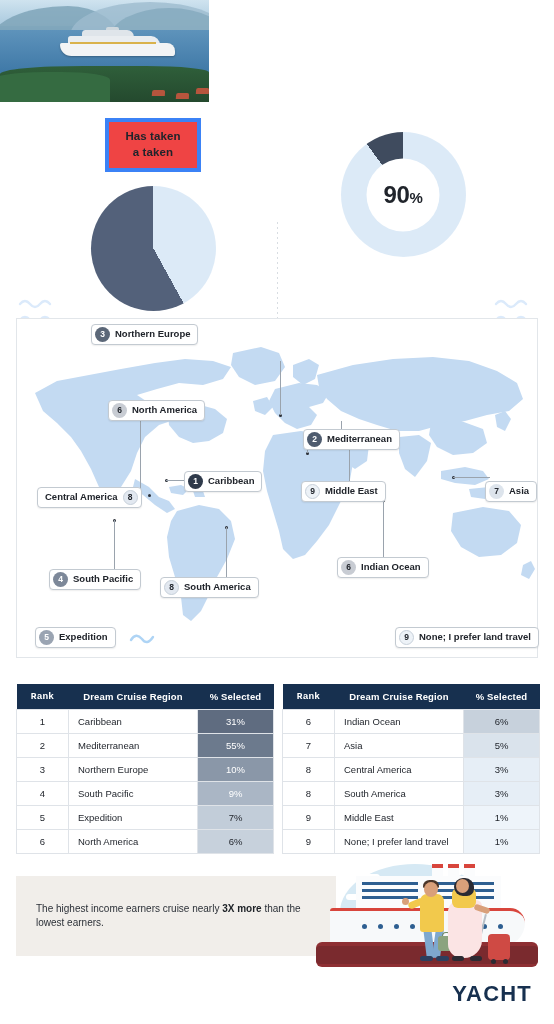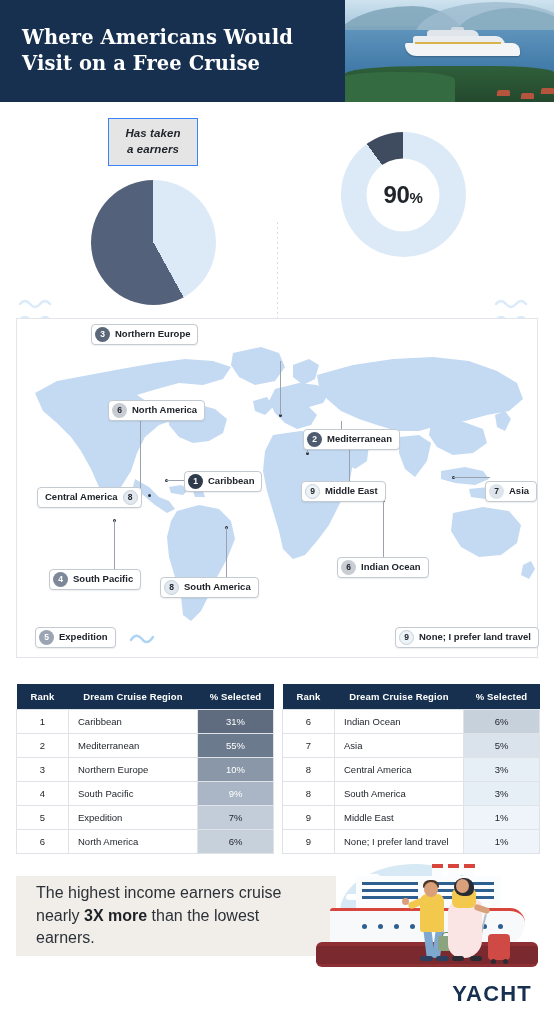--- a/index.html
+++ b/index.html
@@ -59,23 +59,23 @@
   .wave-left  { position:absolute; left:18px;  top:196px; }
   .wave-right { position:absolute; left:494px; top:196px; }
   .donut-divider {
     position:absolute; left:277px; top:120px; width:1px; height:170px;
     background: repeating-linear-gradient(#d8dde2 0 2px, transparent 2px 5px);
   }
   .donut-col { position:absolute; top:16px; width:250px; text-align:center; }
   .donut-col.left  { left: 28px; }
   .donut-col.right { left: 278px; }
   .donut-label-box {
-    display:inline-block; border:1px solid #3b82f6; background:#e5e5e5;
+    display:inline-block; border:4px solid #3b82f6; background:#ef4444;
     padding:7px 16px; font-size:11.5px; font-weight:700; color:#20242b;
-    line-height:1.38; letter-spacing:.1px;font-style:italic;
+    line-height:1.38; letter-spacing:.1px;
   }
   .donut-wrap { position:relative; width:125px; height:125px; margin:14px auto 0; }
   .donut-ring { width:125px; height:125px; border-radius:50%; }
   .donut-hole {
     position:absolute; left:50%; top:50%; transform:translate(-50%,-50%);
     width:73px; height:73px; background:#fff; border-radius:50%;
     display:flex; align-items:center; justify-content:center;
   }
   .donut-value { font-size:24px; font-weight:700; color:#20242b; letter-spacing:-.3px; }
   .donut-value .pct { font-size:15px; font-weight:700; }
@@ -102,37 +102,37 @@
   }
   .map-wave { position:absolute; }
 
   
   .tables { position:absolute; left:16px; top:684px; width:522px; display:flex; gap:8px; }
   .tbl { width:257px; border-collapse:collapse; table-layout:fixed; font-size:9.5px; }
   .tbl thead th {
     background:#17304f; color:#ffffff; font-size:9.5px; font-weight:700;
     padding:7px 4px; text-align:center; letter-spacing:.15px;
   }
-  .tbl th.col-rank { width:52px; }
+  .tbl th.col-rank { width:52px;font-family:Liberation Mono, monospace; }
   .tbl th.col-region { width:129px; }
   .tbl th.col-pct { width:76px; }
   .tbl td {
     padding:6px 4px; color:#23272e; border:1px solid #dfe3e8;
     background:#ffffff; height:21px;
   }
   .tbl td.c-rank { text-align:center; width:52px; }
   .tbl td.c-region { text-align:left; padding-left:9px; }
   .tbl td.c-pct { text-align:center; font-weight:400; }
 
   
   .banner { position:absolute; left:16px; top:862px; width:522px; height:105px; }
   .banner-text {
     position:absolute; left:0; top:14px; width:320px; height:80px;
     background:#f1eeea; display:flex; align-items:center; padding:0 20px;
-    font-size:16px; line-height:1.42; color:#2c3138;
+    font-size:10px; line-height:1.42; color:#2c3138;
   }
   .banner-text b { font-weight:700; color:#1d2126; }
   .banner-art { position:absolute; left:300px; top:0; width:222px; height:105px; overflow:hidden; }
   .art-circle { position:absolute; left:24px; top:2px; width:150px; height:96px;
     background:#d6e9f4; border-radius:50%; }
   .art-ship-hull { position:absolute; left:14px; top:46px; width:195px; height:38px;
     background:#f7f9fa; border-radius:6px 30px 46px 6px; border-top:3px solid #d8453c;}
   .art-ship-deck { position:absolute; left:40px; top:14px; width:145px; height:34px;
     background:#fbfcfd;}
   .art-stripe { position:absolute; background:#2e5f91; height:3px; }
@@ -190,26 +190,20 @@
   .logo {
     position:absolute; right:22px; top:6px;
     font-size:22px; font-weight:700; letter-spacing:1.2px; color:#17304f;
     font-family:"Liberation Sans", sans-serif;
   }
 </style>
 </head>
 <body>
 
 <div class="header">
-  <div class="header-band">
-    <div class="header-title">
-      <span>Where Americans Would</span><br>
-      <span>Visit on a Free Cruise</span>
-    </div>
-  </div>
   <div class="header-photo">
     <div class="hp-sky"></div>
     <div class="hp-hill-far"></div>
     <div class="hp-hill-far2"></div>
     <div class="hp-hill-r"></div>
     <div class="hp-water"></div>
     <div class="hp-ship">
       <div class="hp-ship-funnel"></div>
       <div class="hp-ship-top"></div>
       <div class="hp-ship-deck"></div>
@@ -239,21 +233,21 @@
       <path d="M2 22 q5 -6 10 0 q5 6 10 0 q5 -6 10 0"></path>
       <path d="M2 38 q5 -6 10 0 q5 6 10 0 q5 -6 10 0"></path>
     </g>
   </svg>
 
   <div class="donut-divider"></div>
 
   <div class="donut-col left">
     <div class="donut-label-box">
       <span>Has taken</span><br>
-      <span>a earners</span>
+      <span>a taken</span>
     </div>
     <div class="donut-wrap">
       <div class="donut-ring" id="ring0" style="background: conic-gradient(rgb(220, 234, 247) 0deg, rgb(220, 234, 247) 151.2deg, rgb(83, 97, 122) 151.2deg, rgb(83, 97, 122) 360deg);"></div>
     </div>
   </div>
 
   <div class="donut-col right">
     <div class="donut-wrap">
       <div class="donut-ring" id="ring1" style="background: conic-gradient(rgb(220, 234, 247) 0deg, rgb(220, 234, 247) 324deg, rgb(63, 75, 94) 324deg, rgb(63, 75, 94) 360deg);"></div>
       <div class="donut-hole">

